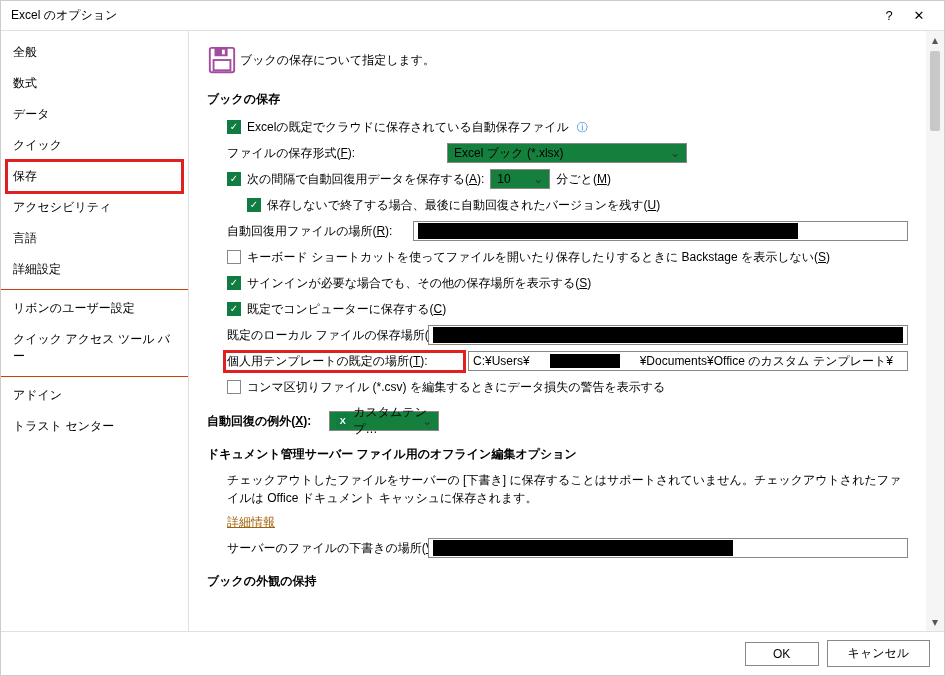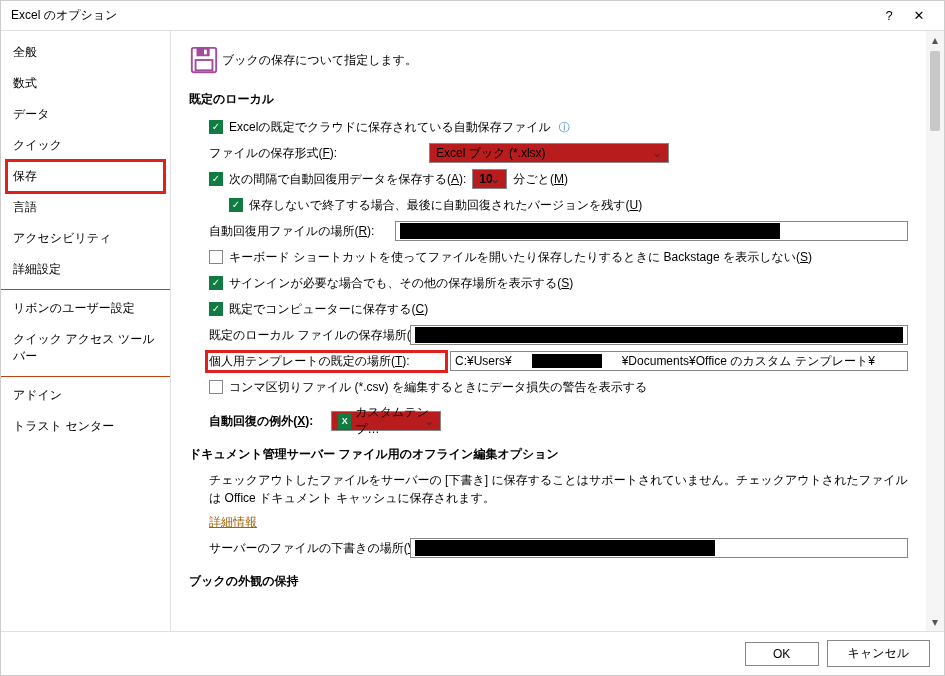--- a/index.html
+++ b/index.html
@@ -2,45 +2,45 @@
 <html><head>
 <meta charset="utf-8">
 <style>
 * { box-sizing: border-box; margin: 0; padding: 0; font-family: "Yu Gothic UI", "Meiryo", sans-serif; font-size: 12px; }
 body { background: #fff; width: 945px; height: 676px; display: flex; flex-direction: column; border: 1px solid #ccc; }
 .titlebar { display: flex; align-items: center; padding: 6px 10px; border-bottom: 1px solid #e0e0e0; }
 .titlebar .title { flex: 1; }
 .titlebar .tb-btn { width: 30px; text-align: center; cursor: pointer; font-size: 13px; }
 .closex { font-size: 16px; }
 .body { display: flex; flex: 1; overflow: hidden; }
-.sidebar { width: 170px; border-right: 1px solid #e0e0e0; padding-top: 6px; }
+.sidebar { width: 188px; border-right: 1px solid #e0e0e0; padding-top: 6px; }
 .side-item { padding: 7px 12px; cursor: pointer; }
 .side-item.sep { border-top: 1px solid #c2410c; margin-top: 4px; padding-top: 10px; }
 .side-item.selected { position: relative; }
 .side-item.selected::after { content: ""; position: absolute; inset: -2px 4px -2px 4px; border: 3px solid #e02020; pointer-events: none; }
 .content-wrap { flex: 1; position: relative; display: flex; }
 .content { flex: 1; overflow-y: scroll; padding: 14px 18px 10px 18px; }
 .scrollbar-track { width: 18px; background: #f5f5f5; display: flex; flex-direction: column; align-items: center; }
 .scroll-arrow { height: 18px; display:flex; align-items:center; justify-content:center; width:100%; color:#555; cursor:pointer; }
 .scroll-thumb { width: 10px; height: 80px; background: #c8c8c8; margin-top: 2px; border-radius: 2px; cursor:pointer; }
 .page-header { display: flex; align-items: center; gap: 3px; margin-bottom: 16px; }
 .save-icon { width: 30px; height: 30px; }
 .section-title { font-weight: bold; margin: 10px 0 8px 0; }
 .row { display: flex; align-items: center; gap: 6px; margin: 4px 0; min-height: 22px; }
 .row.indent1 { padding-left: 20px; }
 .row.indent2 { padding-left: 40px; }
 .chk { width: 14px; height: 14px; border: 1px solid #888; display: inline-flex; align-items: center; justify-content: center; cursor: pointer; background:#fff; }
 .chk.checked { background: #107c41; border-color: #107c41; color: #fff; }
 .chk.checked::after { content: "✓"; font-size: 10px; line-height: 1; }
 .info-icon { color: #2b7cd3; font-size: 11px; margin-left: 2px; }
 .label { white-space: nowrap; }
-.select { border: 1px solid #888; padding: 1px 6px; height: 20px; display: inline-flex; align-items: center; background: #b91c1c; cursor: pointer; position: relative; }
+.select { border: 1px solid #888; padding: 1px 6px; height: 20px; display: inline-flex; align-items: center; background: #15803d; cursor: pointer; position: relative; }
 .select::after { content: "⌄"; position: absolute; right: 6px; color: #333; font-size: 12px; }
 .select.w1 { width: 240px; }
-.select.w2 { width: 35px; font-weight: bold; }
+.select.w2 { width: 60px; }
 .select.w3 { width: 110px; }
 .textbox { border: 1px solid #888; height: 20px; padding: 1px 4px; background: #fff; display:inline-flex; align-items:center; overflow:hidden; }
 .tb-flex { flex: 1; }
 .redact { background: #000; display:inline-block; height: 18px; }
 .link { color: #a16207; text-decoration: underline; cursor: pointer; }
 .note { line-height: 1.5; margin: 4px 0; }
 .hl-box { position: relative; }
 .hl-box::after { content:""; position:absolute; inset:-3px -4px -3px -4px; border:3px solid #e02020; pointer-events:none; }
 .footer { display: flex; justify-content: flex-end; gap: 8px; padding: 8px 14px; border-top: 1px solid #e0e0e0; align-items: center; }
 .btn { border: 1px solid #888; padding: 4px 20px; background: #fff; cursor: pointer; min-width: 74px; text-align: center; }
@@ -56,43 +56,43 @@
   <div class="tb-btn closex">✕</div>
 </div>
 
 <div class="body">
   <div class="sidebar" id="sidebar">
       <div class="side-item">全般</div>
       <div class="side-item">数式</div>
       <div class="side-item">データ</div>
       <div class="side-item">クイック</div>
       <div class="side-item selected">保存</div>
+      <div class="side-item">アクセシビリティ</div>
       <div class="side-item">言語</div>
-      <div class="side-item">アクセシビリティ</div>
       <div class="side-item">詳細設定</div>
       <div class="side-item sep">リボンのユーザー設定</div>
       <div class="side-item">クイック アクセス ツール バー</div>
       <div class="side-item sep">アドイン</div>
       <div class="side-item">トラスト センター</div>
     </div>
 
   <div class="content-wrap">
     <div class="content">
 
       <div class="page-header">
         <svg class="save-icon" viewBox="0 0 32 32">
           <rect x="3" y="3" width="26" height="26" rx="2" fill="none" stroke="#a34b9e" stroke-width="2"></rect>
           <rect x="8" y="3" width="14" height="9" fill="#a34b9e"></rect>
           <rect x="16" y="5" width="3" height="5" fill="#fff"></rect>
           <rect x="7" y="16" width="18" height="11" fill="none" stroke="#a34b9e" stroke-width="2"></rect>
         </svg>
         <div>ブックの保存について指定します。</div>
       </div>
 
-      <div class="section-title">既定のローカル</div>
+      <div class="section-title">ブックの保存</div>
 
       <div class="row indent1">
         <span class="chk checked"></span>
         <span class="label">Excelの既定でクラウドに保存されている自動保存ファイル</span>
         <span class="info-icon">ⓘ</span>
       </div>
 
       <div class="row indent1">
         <span class="label">
           <span>ファイルの保存形式(</span><span class="ul-key">F</span><span>):</span>
@@ -171,21 +171,21 @@
           <span class="redact" style="width:70px;height:14px"></span>
           <span>¥Documents¥Office のカスタム テンプレート¥</span>
         </div>
       </div>
 
       <div class="row indent1">
         <span class="chk"></span>
         <span class="label">コンマ区切りファイル (*.csv) を編集するときにデータ損失の警告を表示する</span>
       </div>
 
-      <div class="row" style="margin-top:12px;margin-left:20px;">
+      <div class="row" style="margin-top:12px;">
         <span class="section-title" style="margin:0">
           <span>自動回復の例外(</span><span class="ul-key">X</span><span>):</span>
         </span>
         <span style="width:6px"></span>
         <span class="select w3">
           <span class="excel-icon">X</span>
           <span>カスタムテンプ…</span>
         </span>
       </div>
 

